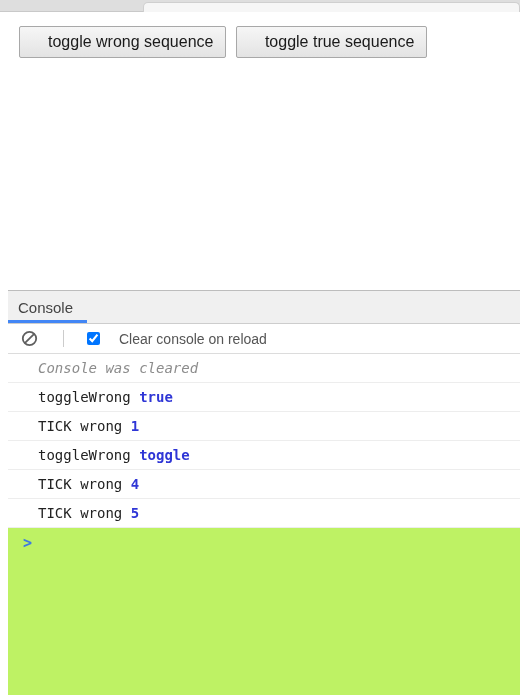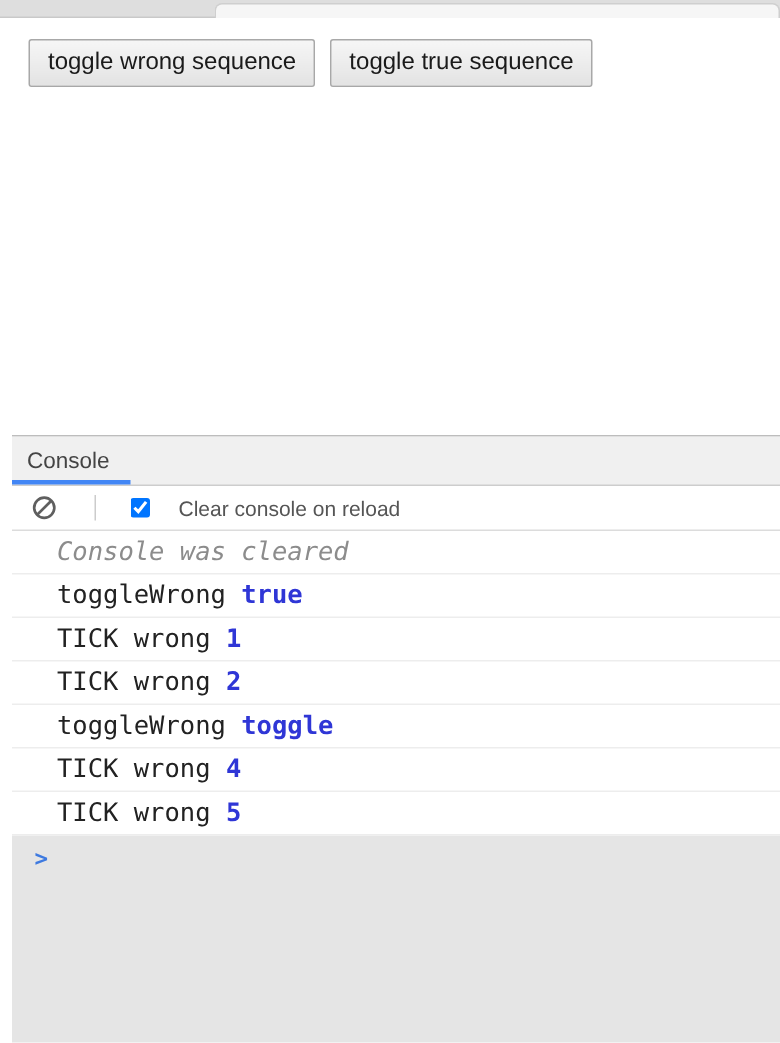--- a/index.html
+++ b/index.html
@@ -45,36 +45,36 @@
     overflow: hidden;
   }
   #page-body {
     padding: 14px 0 0 11px;
   }
   .seq-button {
     display: inline-block;
     font-family: "Liberation Sans", sans-serif;
     font-size: 16px;
     color: #1a1a1a;
-    padding: 5px 12px 6px 12px;
+    padding: 5px 12px 6px 28px;
     margin: 0 5px 0 0;
     background: linear-gradient(#f6f6f6, #e3e3e3);
     border: 1px solid #a8a8a8;
     border-radius: 2px;
     line-height: 19px;
     cursor: pointer;
     vertical-align: top;
   }
 
   
   #devtools {
     position: absolute;
     left: 8px; top: 290px;
     width: 512px; height: 405px;
-    background: #e5e5e5;
+    background: #bef264;
     border-top: 1px solid #bdbdbd;
     box-sizing: border-box;
   }
 
   
   #devtools-tabbar {
     position: relative;
     height: 32px;
     background: #f0f0f0;
     border-bottom: 1px solid #cdcdcd;
@@ -139,21 +139,21 @@
   
   #console-log {
     background: #ffffff;
   }
   .log-row {
     height: 29px;
     border-bottom: 1px solid #ededed;
     padding-left: 30px;
     box-sizing: border-box;
     font-family: "DejaVu Sans Mono", "Liberation Mono", monospace;
-    font-size: 17px;
+    font-size: 14px;
     line-height: 29px;
     color: #222222;
     white-space: pre;
     overflow: hidden;
   }
   .log-row.cleared-notice {
     font-style: italic;
     color: #8c8c8c;
   }
   .tok-value { color: #2f36d6; }
@@ -205,21 +205,20 @@
     </div>
     <div class="toolbar-divider"></div>
     <input type="checkbox" id="clear-on-reload-checkbox" checked="" style="">
     <label id="clear-on-reload-label" for="clear-on-reload-checkbox">Clear console on reload</label>
   </div>
 
   <div id="console-log">
       <div class="log-row cleared-notice"><span>Console was cleared</span></div>
       <div class="log-row"><span>toggleWrong </span><span class="tok-value">true</span></div>
       <div class="log-row"><span>TICK wrong </span><span class="tok-value">1</span></div>
-      <div class="log-row"><span>TICK wrong </span><span class="tok-value">2</span></div>
       <div class="log-row"><span>toggleWrong </span><span class="tok-value">toggle</span></div>
       <div class="log-row"><span>TICK wrong </span><span class="tok-value">4</span></div>
       <div class="log-row"><span>TICK wrong </span><span class="tok-value">5</span></div>
     </div>
 
   <div id="console-prompt-row">
     <span id="prompt-chevron">&gt;</span>
   </div>
 
 </div>

